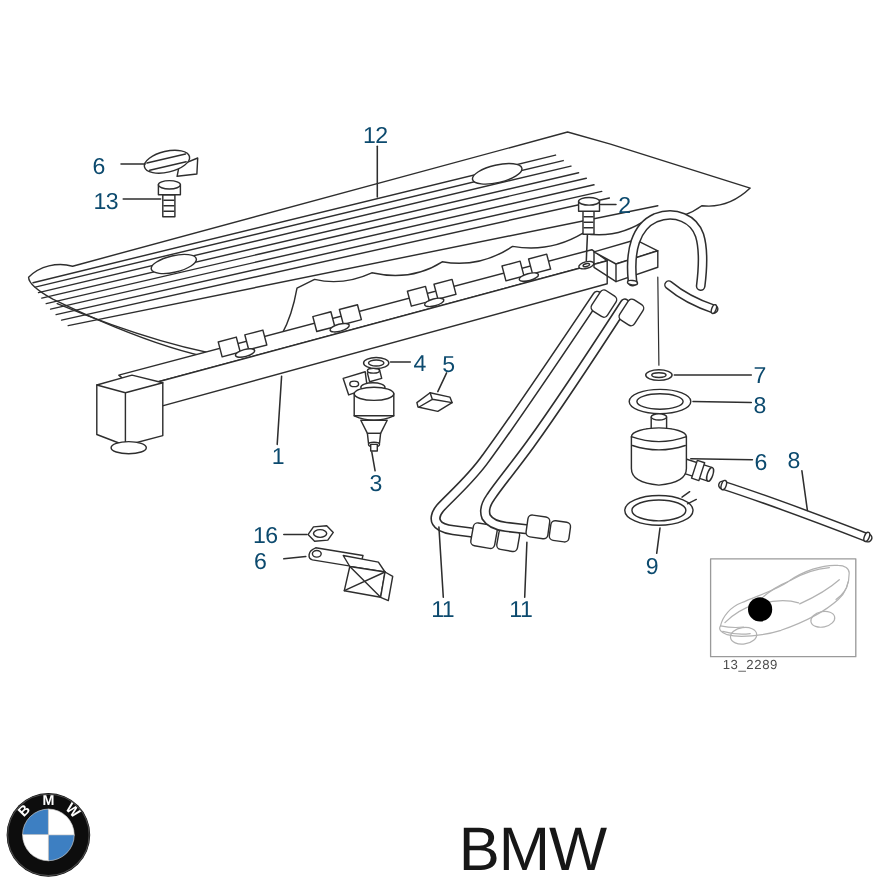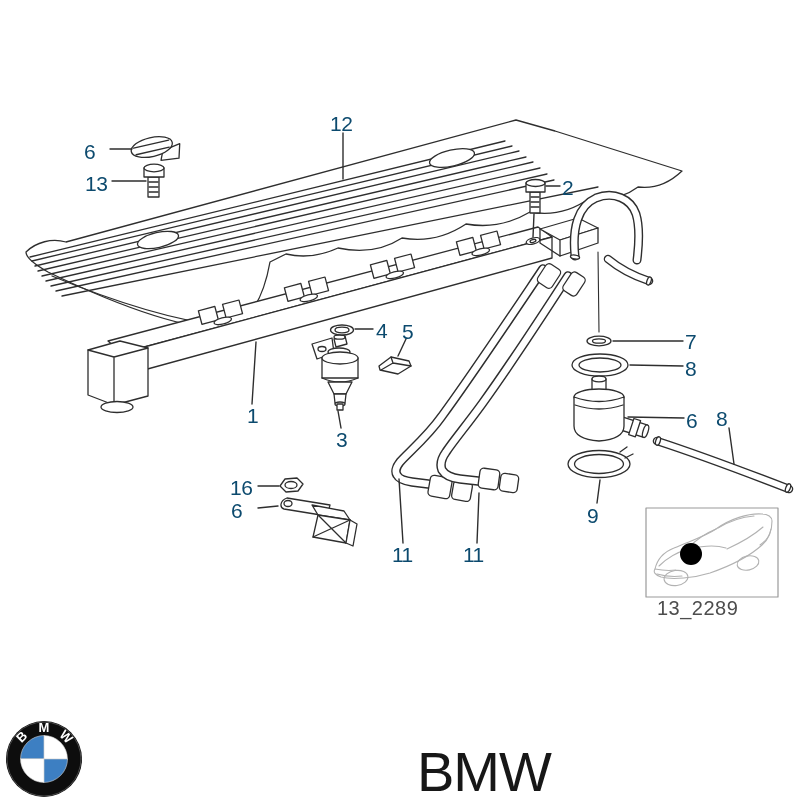--- a/index.html
+++ b/index.html
@@ -16,21 +16,21 @@
     font-weight:400;
     font-size:21px;
     line-height:1;
     letter-spacing:-0.5px;
     color:#0c4a6e;
     white-space:nowrap;
   }
   .inset-caption{
     position:absolute;
     left:657px;top:597px;
-    font-size:20px;
+    font-size:12px;
     color:#4d4d4d;
     letter-spacing:0.5px;
   }
   .part-number{
     position:absolute;
     left:417px;top:739px;
     font-size:56px;
     letter-spacing:-1px;
     color:#171717;
   }

